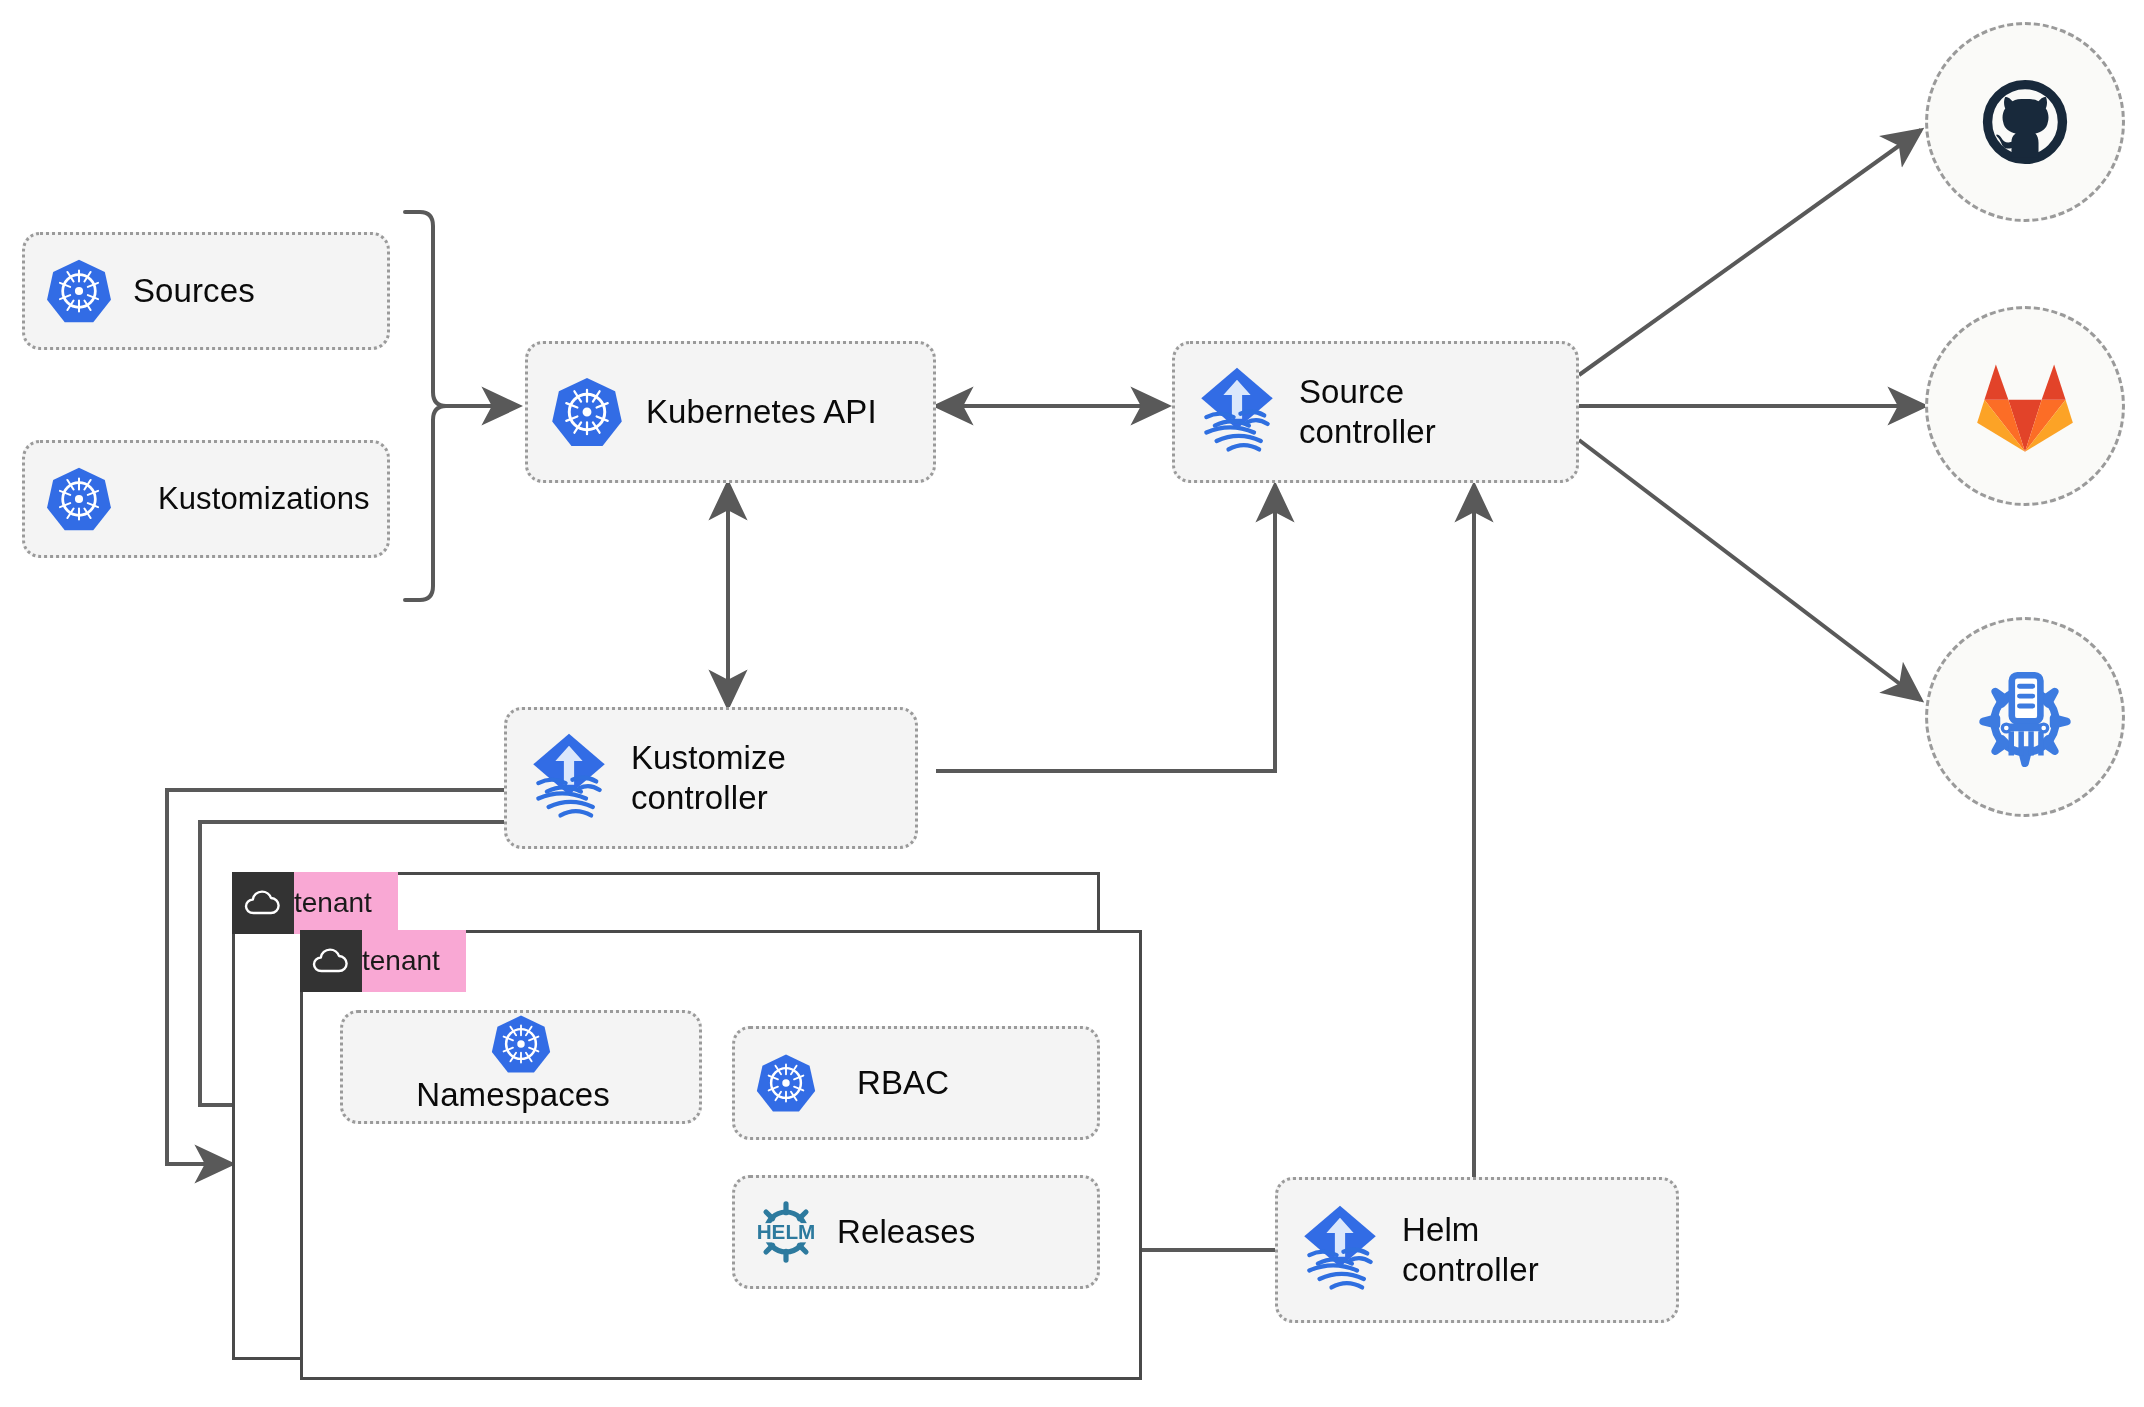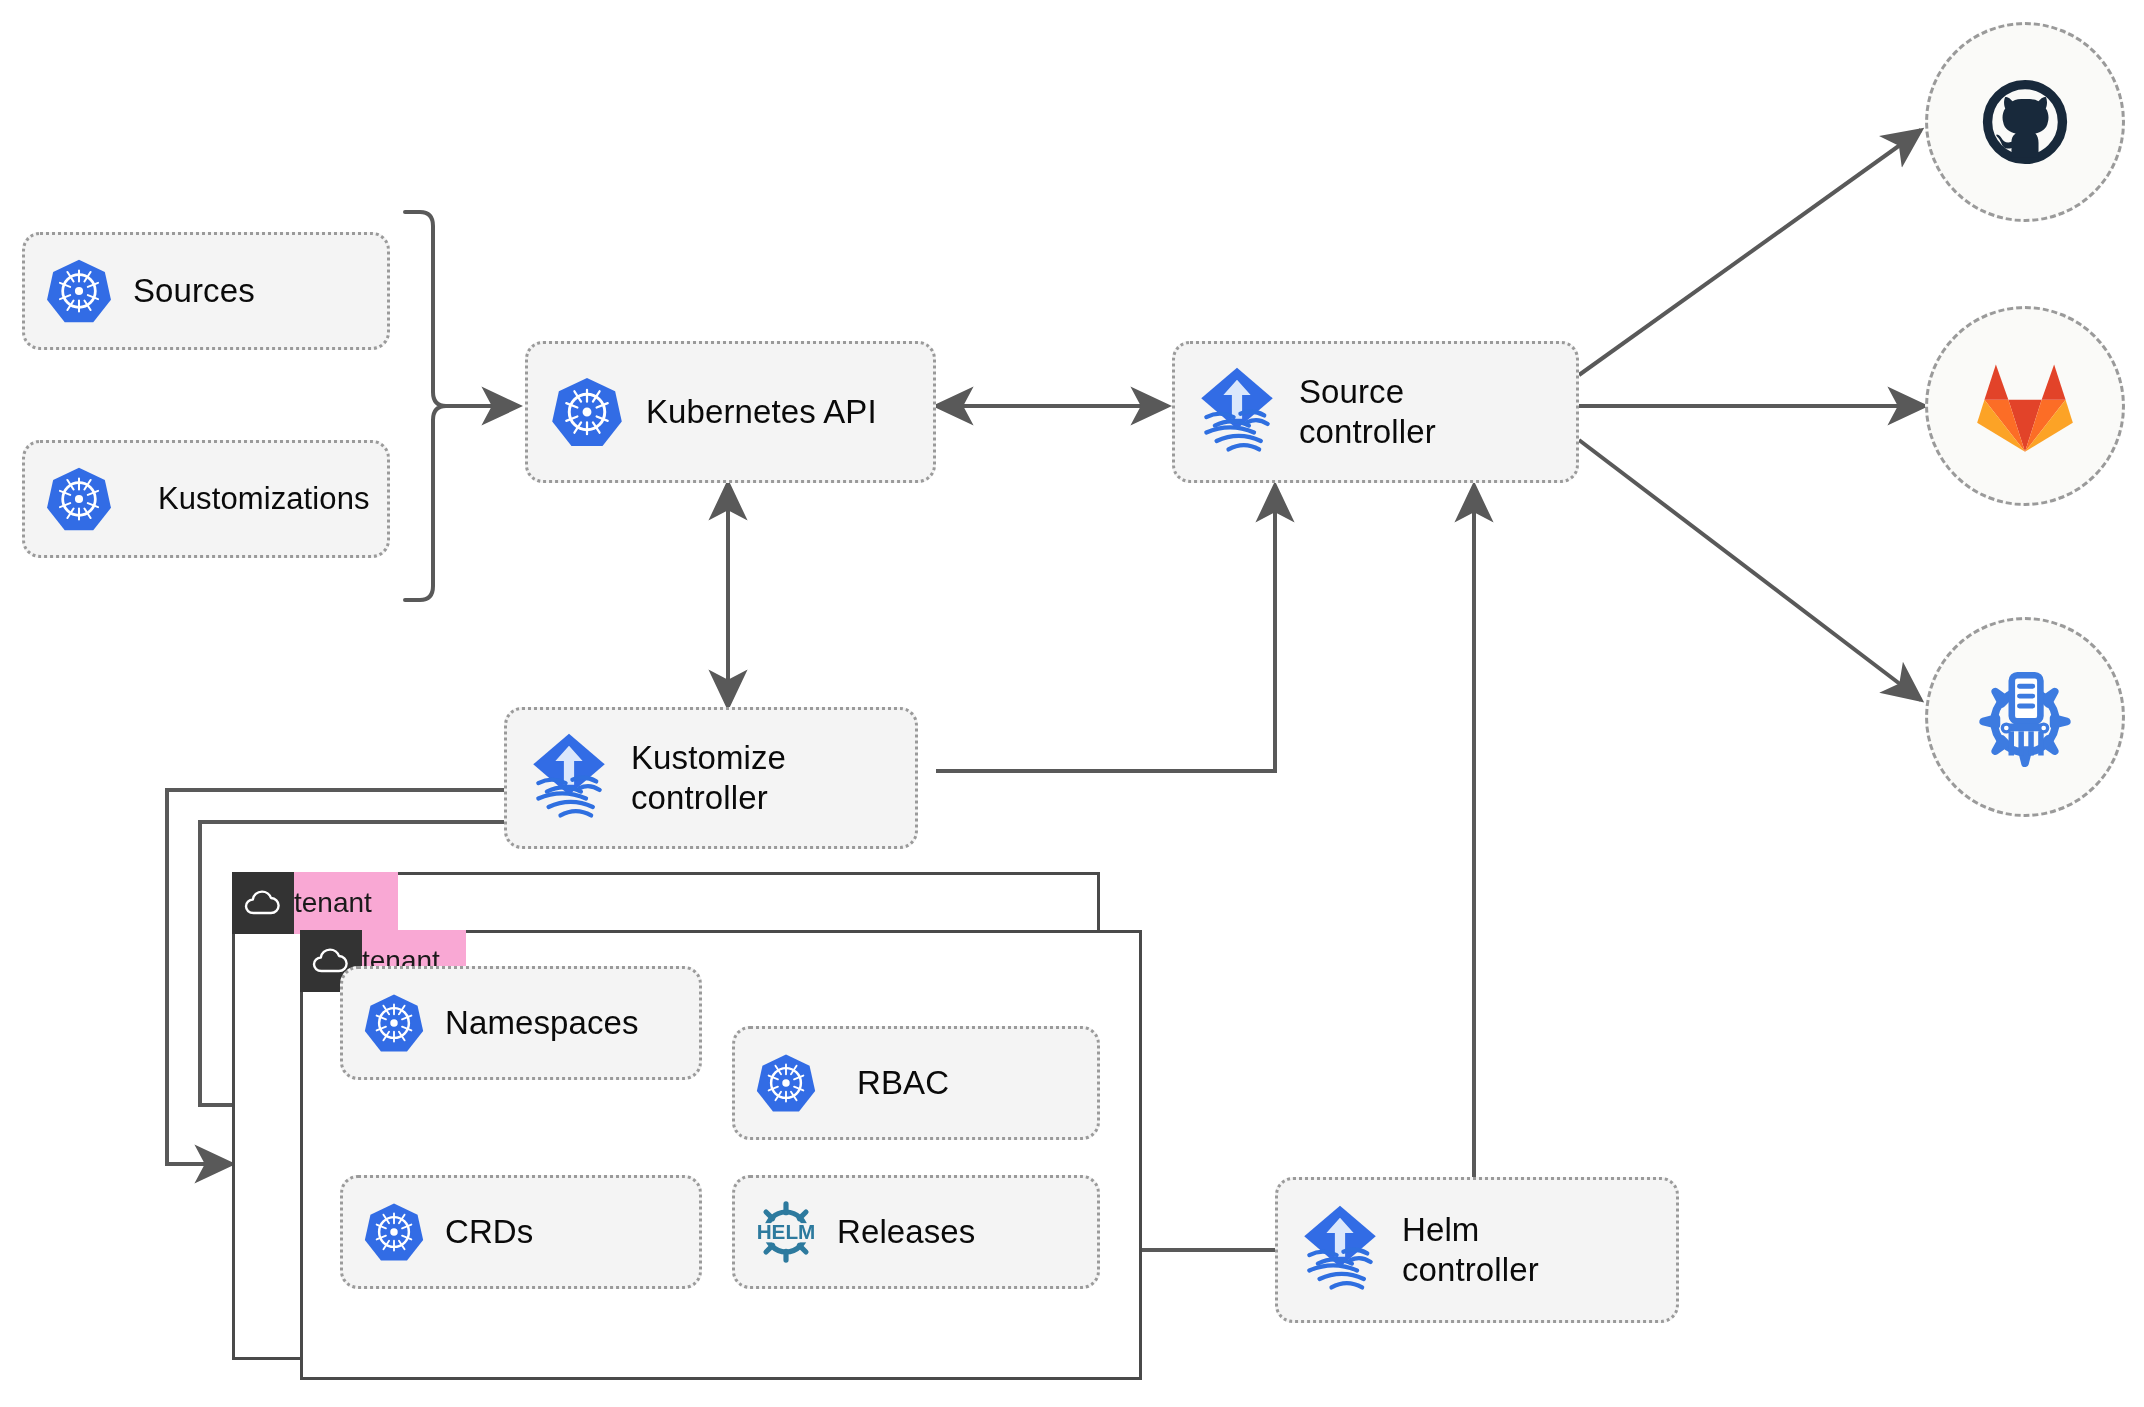--- a/index.html
+++ b/index.html
@@ -244,21 +244,21 @@
           <path d="M62,66 Q74,60 86,68"></path>
         </g>
       </svg>
     </div>
     <div class="lbl">
       <span>Helm</span><br>
       <span>controller</span>
     </div>
   </div>
 
-  <div class="node" style="left:340px;top:966px;width:362px;height:114px;">
+  <div class="node" style="left:340px;top:1010px;width:362px;height:114px;flex-direction:column;">
     <div class="ico" style="width:102px;">
       <svg width="62" height="62" viewBox="0 0 100 100">
         <path d="M50,4 L88,22 L97,63 L71,96 L29,96 L3,63 L12,22 Z" fill="#326CE5"></path>
         <g fill="#ffffff" stroke="#ffffff" stroke-width="3" stroke-linecap="round">
           <circle cx="50" cy="50" r="4.5"></circle>
           <path d="M50,20 L50,36 M50,64 L50,80 M22,38 L37,44 M63,56 L78,62 M22,62 L37,56 M63,44 L78,38 M33,78 L42,64 M58,36 L67,22 M33,22 L42,36 M58,64 L67,78"></path>
           <circle cx="50" cy="50" r="24" fill="none" stroke="#ffffff" stroke-width="4"></circle>
         </g>
       </svg>
     </div>
@@ -272,33 +272,20 @@
         <g fill="#ffffff" stroke="#ffffff" stroke-width="3" stroke-linecap="round">
           <circle cx="50" cy="50" r="4.5"></circle>
           <path d="M50,20 L50,36 M50,64 L50,80 M22,38 L37,44 M63,56 L78,62 M22,62 L37,56 M63,44 L78,38 M33,78 L42,64 M58,36 L67,22 M33,22 L42,36 M58,64 L67,78"></path>
           <circle cx="50" cy="50" r="24" fill="none" stroke="#ffffff" stroke-width="4"></circle>
         </g>
       </svg>
     </div>
     <div class="lbl">RBAC</div>
   </div>
 
-  <div class="node" style="left:340px;top:1175px;width:362px;height:114px;">
-    <div class="ico" style="width:102px;">
-      <svg width="62" height="62" viewBox="0 0 100 100">
-        <path d="M50,4 L88,22 L97,63 L71,96 L29,96 L3,63 L12,22 Z" fill="#326CE5"></path>
-        <g fill="#ffffff" stroke="#ffffff" stroke-width="3" stroke-linecap="round">
-          <circle cx="50" cy="50" r="4.5"></circle>
-          <path d="M50,20 L50,36 M50,64 L50,80 M22,38 L37,44 M63,56 L78,62 M22,62 L37,56 M63,44 L78,38 M33,78 L42,64 M58,36 L67,22 M33,22 L42,36 M58,64 L67,78"></path>
-          <circle cx="50" cy="50" r="24" fill="none" stroke="#ffffff" stroke-width="4"></circle>
-        </g>
-      </svg>
-    </div>
-    <div class="lbl">CRDs</div>
-  </div>
 
   <div class="node" style="left:732px;top:1175px;width:368px;height:114px;">
     <div class="ico" style="width:102px;">
       <svg width="74" height="74" viewBox="0 0 100 100">
         <g stroke="#2D7A9E" stroke-width="7" fill="none" stroke-linecap="round">
           <circle cx="50" cy="50" r="27"></circle>
           <path d="M50,12 L50,24 M50,76 L50,88 M12,50 L24,50 M76,50 L88,50"></path>
           <path d="M23,23 L32,32 M68,68 L77,77 M77,23 L68,32 M32,68 L23,77"></path>
         </g>
         <rect x="6" y="38" width="88" height="26" fill="#f4f4f4"></rect>

